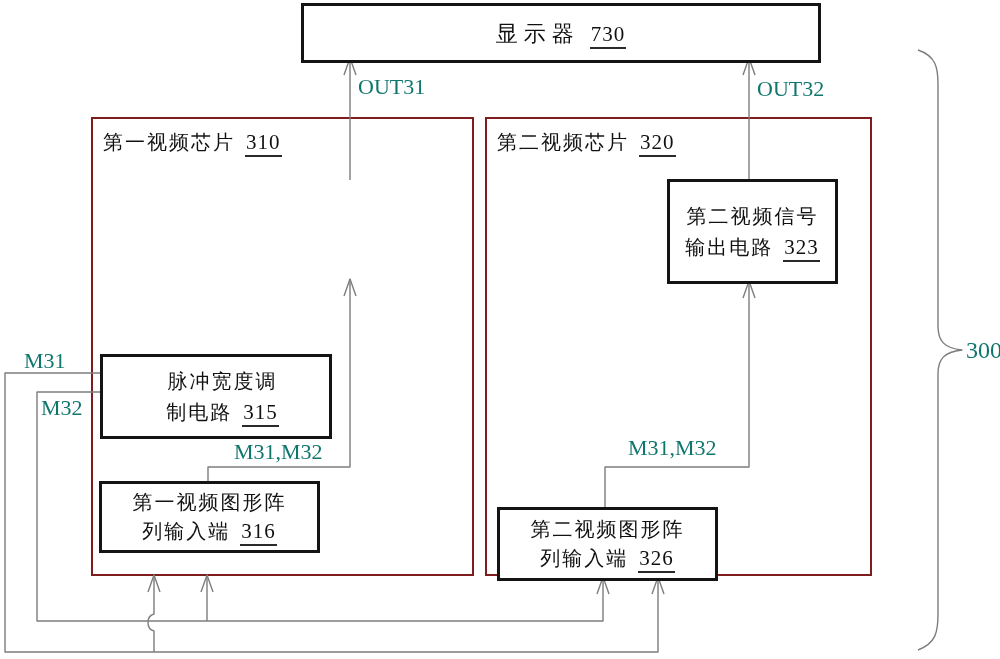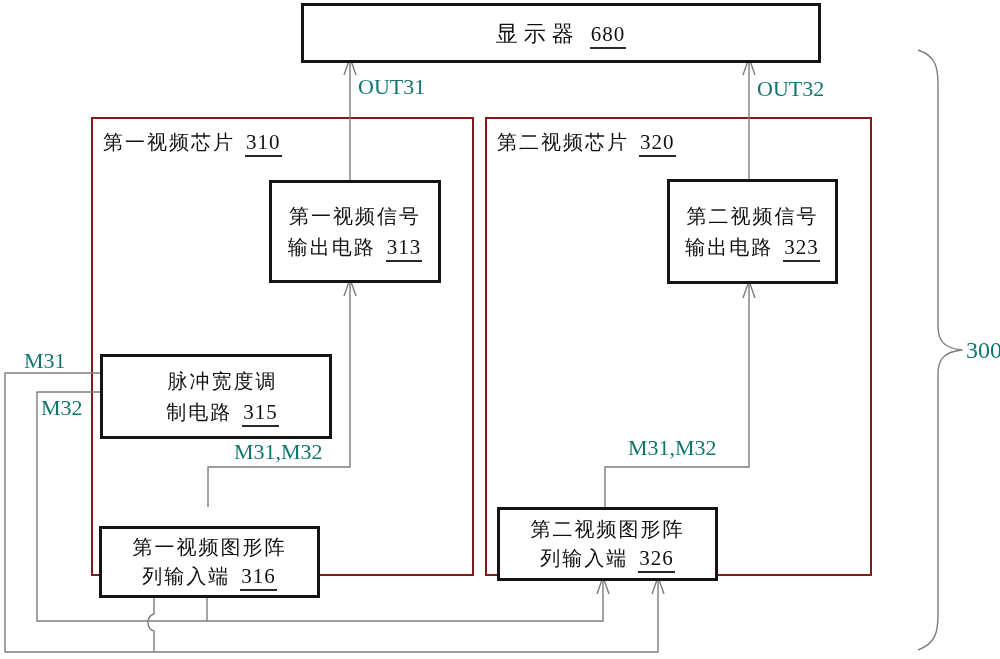--- a/index.html
+++ b/index.html
@@ -64,58 +64,52 @@
     <path d="M100,392 H37 V621 H603 V577"></path>
     <path d="M597,594 L603,577 L609,594"></path>
     <path d="M207,621 V575"></path>
     <path d="M201,592 L207,575 L213,592"></path>
 
     <path d="M918,50 C936,56 938,68 938,84 L938,326 C938,341 944,348 962,350 C944,352 938,359 938,374 L938,614 C938,632 936,643 918,650"></path>
   </svg>
 
   <div class="node display-node" style="left:301px;top:3px;width:514px;height:54px;">
     <div>
-      <span class="cjk">显示器</span><span class="ref">680</span>
+      <span class="cjk">显示器</span><span class="ref">730</span>
     </div>
   </div>
 
   <div class="chip" style="left:91px;top:117px;width:379px;height:455px;">
     <div class="chip-title">
       <span class="cjk">第一视频芯片</span><span class="ref">310</span>
     </div>
   </div>
 
   <div class="chip" style="left:485px;top:117px;width:383px;height:455px;">
     <div class="chip-title">
       <span class="cjk">第二视频芯片</span><span class="ref">320</span>
     </div>
   </div>
 
-  <div class="node" style="left:269px;top:180px;width:166px;height:97px;">
-    <div class="cjk">第一视频信号</div>
-    <div class="cjk">
-      <span>输出电路</span><span class="ref">313</span>
-    </div>
-  </div>
 
   <div class="node" style="left:667px;top:179px;width:165px;height:99px;">
     <div class="cjk">第二视频信号</div>
     <div class="cjk">
       <span>输出电路</span><span class="ref">323</span>
     </div>
   </div>
 
   <div class="node" style="left:100px;top:354px;width:213px;height:79px;padding-left:13px;">
     <div class="cjk">脉冲宽度调</div>
     <div class="cjk">
       <span>制电路</span><span class="ref">315</span>
     </div>
   </div>
 
-  <div class="node" style="left:99px;top:526px;width:215px;height:66px;">
+  <div class="node" style="left:99px;top:481px;width:215px;height:66px;">
     <div class="cjk" style="line-height:29px">第一视频图形阵</div>
     <div class="cjk" style="line-height:29px">
       <span>列输入端</span><span class="ref">316</span>
     </div>
   </div>
 
   <div class="node" style="left:497px;top:507px;width:215px;height:68px;">
     <div class="cjk" style="line-height:29px">第二视频图形阵</div>
     <div class="cjk" style="line-height:29px">
       <span>列输入端</span><span class="ref">326</span>

